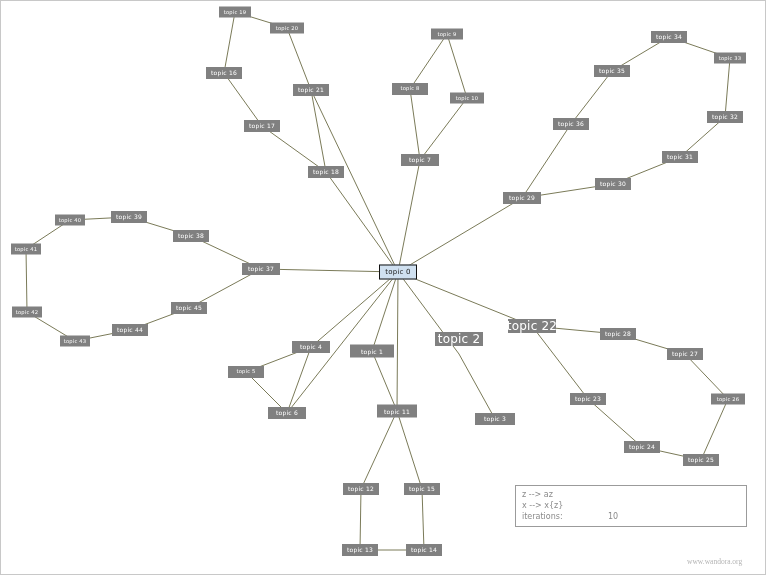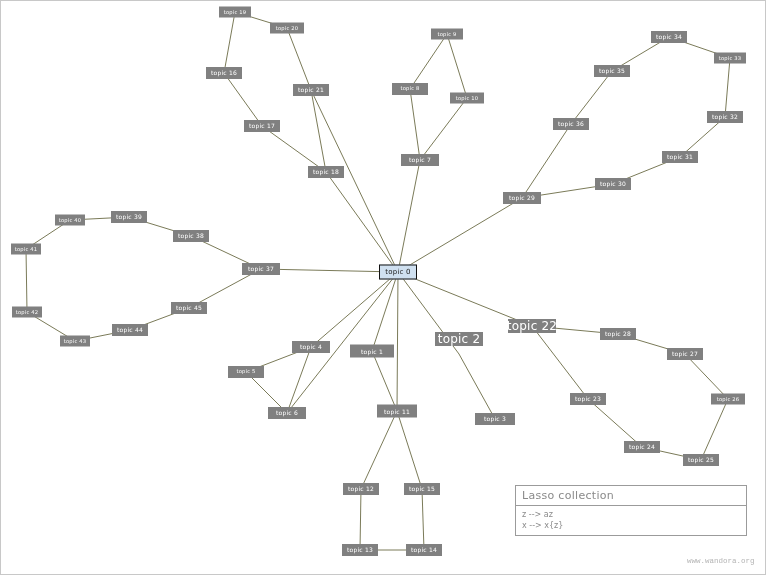--- a/index.html
+++ b/index.html
@@ -89,21 +89,21 @@
   .info-val {
     flex: 1 1 auto;
     white-space: pre;
   }
   #watermark {
     position: absolute;
     left: 686px;
     top: 556px;
     font-size: 7.5px;
     color: #b4b4b4;
-    font-family: Liberation Mono, monospace;
+    font-family: Liberation Serif, serif;
     white-space: nowrap;
   }
 </style>
 </head>
 <body>
 
 <div id="canvas">
 
   <svg id="edge-layer" viewBox="0 0 766 575" xmlns="http://www.w3.org/2000/svg">
       <line x1="397" y1="271" x2="371" y2="350" stroke="#6b6b45" stroke-width="0.9"></line>
@@ -298,24 +298,27 @@
       </div>
       <div class="node mid" style="left: 129px; top: 329px; width: 36px; height: 12px;">
         <span>topic 44</span>
       </div>
       <div class="node mid" style="left: 188px; top: 307px; width: 36px; height: 12px;">
         <span>topic 45</span>
       </div>
     </div>
 
   <div id="info-panel">
-    <div id="info-title">Lasso collection</div>
     <div id="info-body">
         <div class="info-row">
           <div class="info-val">z --&gt; az
 x --&gt; x{z}</div>
         </div>
+        <div class="info-row">
+          <div class="info-key">iterations:</div>
+          <div class="info-val">10</div>
+        </div>
       </div>
   </div>
 
   <div id="watermark">www.wandora.org</div>
 
 </div>
 
 </body></html>

